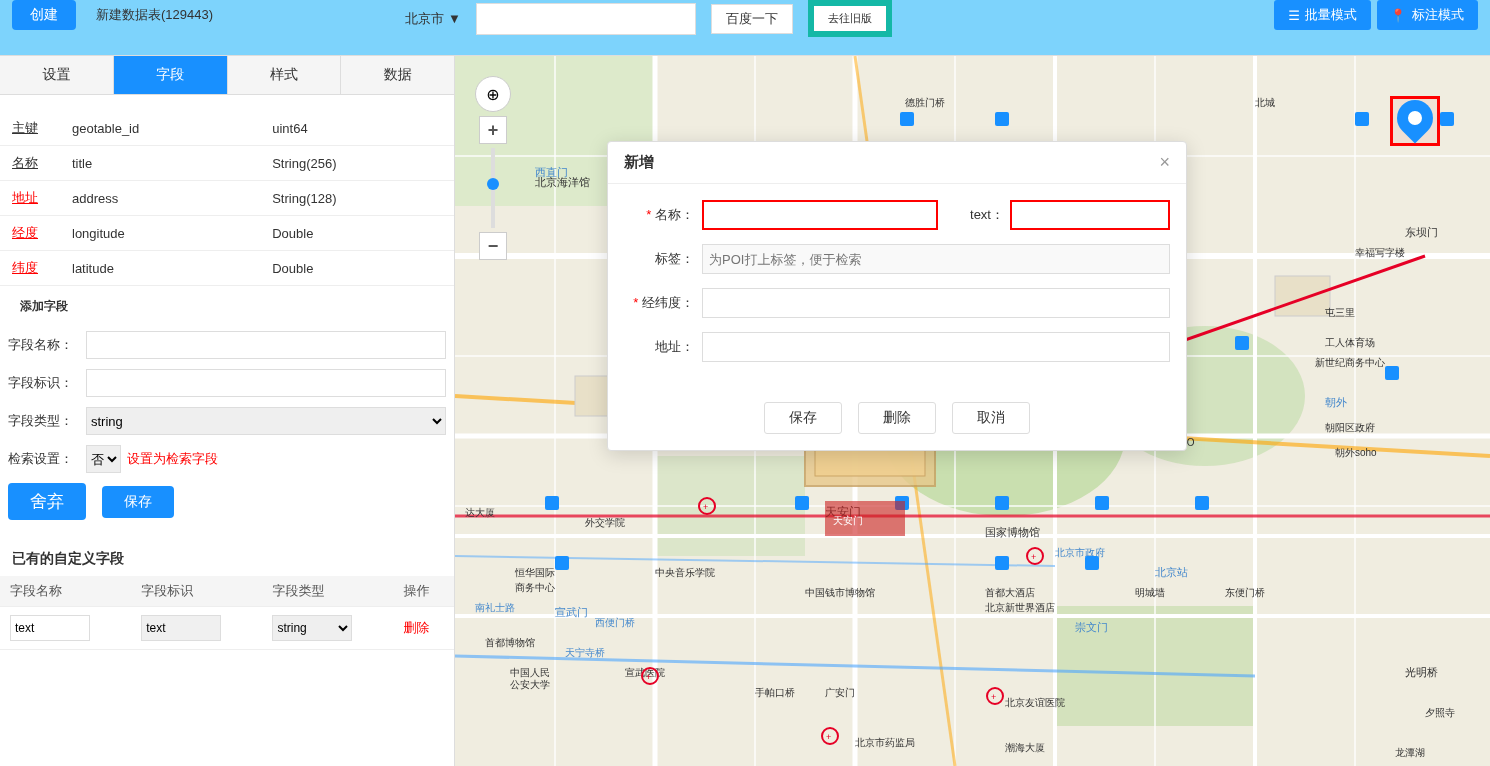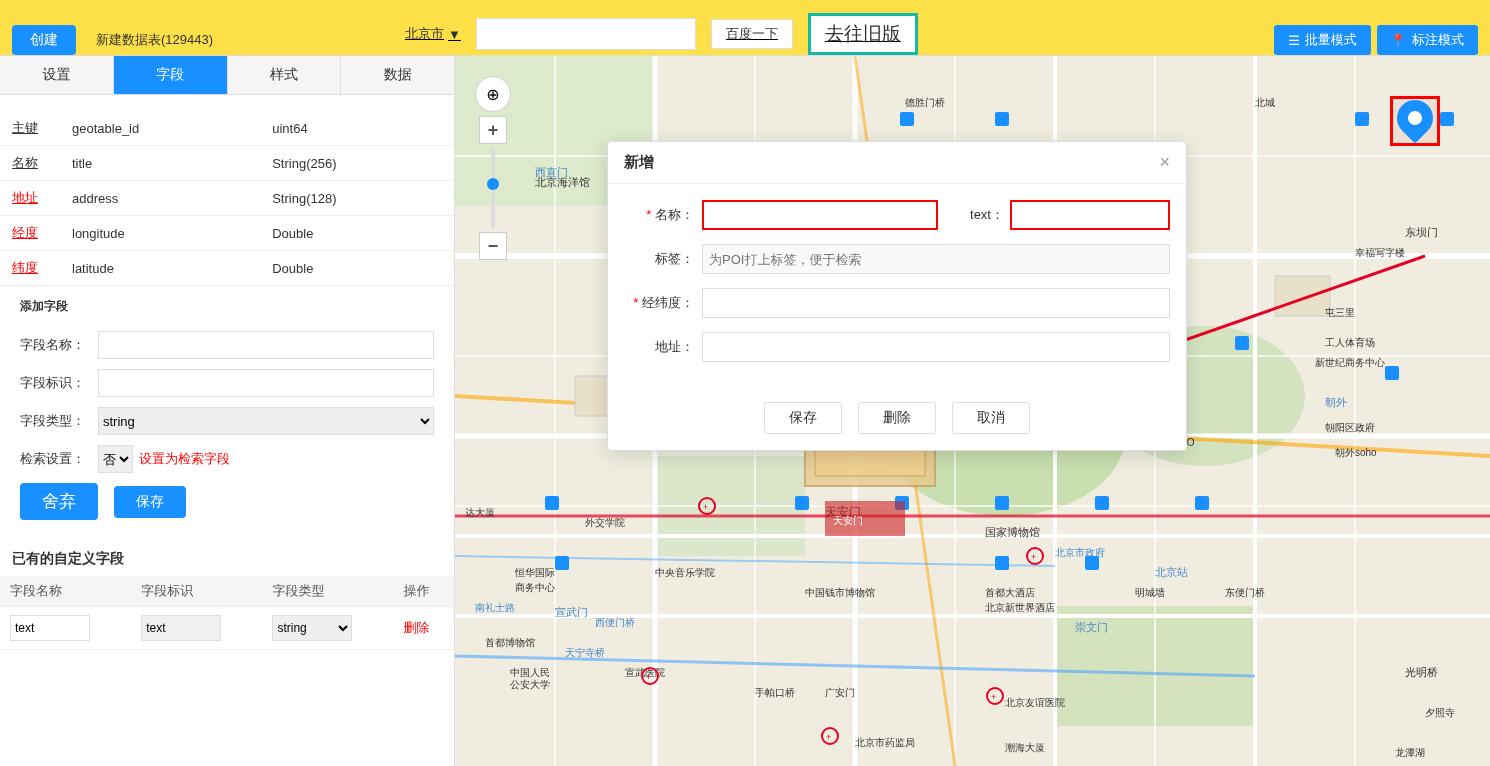--- a/index.html
+++ b/index.html
@@ -1,24 +1,24 @@
 <!DOCTYPE html>
 <html><head>
   <meta charset="utf-8">
   <style>
     * { box-sizing: border-box; margin: 0; padding: 0; font-family: 'Microsoft YaHei', Arial, sans-serif; }
     body { width: 1490px; height: 766px; overflow: hidden; display: flex; flex-direction: column; }
 
     
     .top-bar {
       height: 56px;
-      background: #fde047;
+      background: #7dd3fc;
       border-bottom: 1px solid #ddd;
       display: flex;
-      align-items: flex-end;
+      align-items: flex-start;
       padding: 0 12px;
       gap: 8px;
       flex-shrink: 0;
     }
     .create-btn {
       background: #1890ff;
       color: #fff;
       border: none;
       padding: 6px 18px;
       border-radius: 4px;
@@ -50,23 +50,23 @@
     .baidu-btn {
       background: #fff;
       border: 1px solid #ddd;
       padding: 5px 14px;
       font-size: 13px;
       cursor: pointer;
       color: #333;
     }
     .old-version-btn {
       background: #fff;
-      border: 3px solid #14b8a6;
+      border: 6px solid #14b8a6;
       padding: 5px 14px;
-      font-size: 19px;
+      font-size: 11px;
       cursor: pointer;
       color: #333;
     }
     .batch-mode-btn {
       margin-left: auto;
       background: #1890ff;
       color: #fff;
       border: none;
       padding: 6px 14px;
       font-size: 13px;
@@ -153,21 +153,21 @@
 
     .section-title {
       font-size: 12px;
       font-weight: bold;
       padding: 12px 20px 8px;
       color: #333;
     }
 
     
     .add-field-form {
-      padding: 8px 20px;
+      padding: 8px 8px;
     }
     .form-row {
       display: flex;
       align-items: center;
       margin-bottom: 10px;
       gap: 8px;
     }
     .form-label {
       font-size: 13px;
       color: #333;
@@ -472,21 +472,21 @@
     .left-content::-webkit-scrollbar { width: 6px; }
     .left-content::-webkit-scrollbar-thumb { background: #ccc; border-radius: 3px; }
   </style>
 </head>
 <body>
 
 <div class="top-bar">
   <button class="create-btn">创建</button>
   <span class="table-name">新建数据表(129443)</span>
 
-  <div style="display:flex;align-items:center;gap:15px;margin-left:160px;text-decoration:underline;">
+  <div style="display:flex;align-items:center;gap:15px;margin-left:160px;">
     <div class="city-selector">
       <span>北京市</span>
       <span>▼</span>
     </div>
     <input class="search-input-top" type="text" placeholder="" style="">
     <button class="baidu-btn">百度一下</button>
     <button class="old-version-btn">去往旧版</button>
   </div>
 
   <div style="display:flex;align-items:center;gap:6px;margin-left:auto;">

